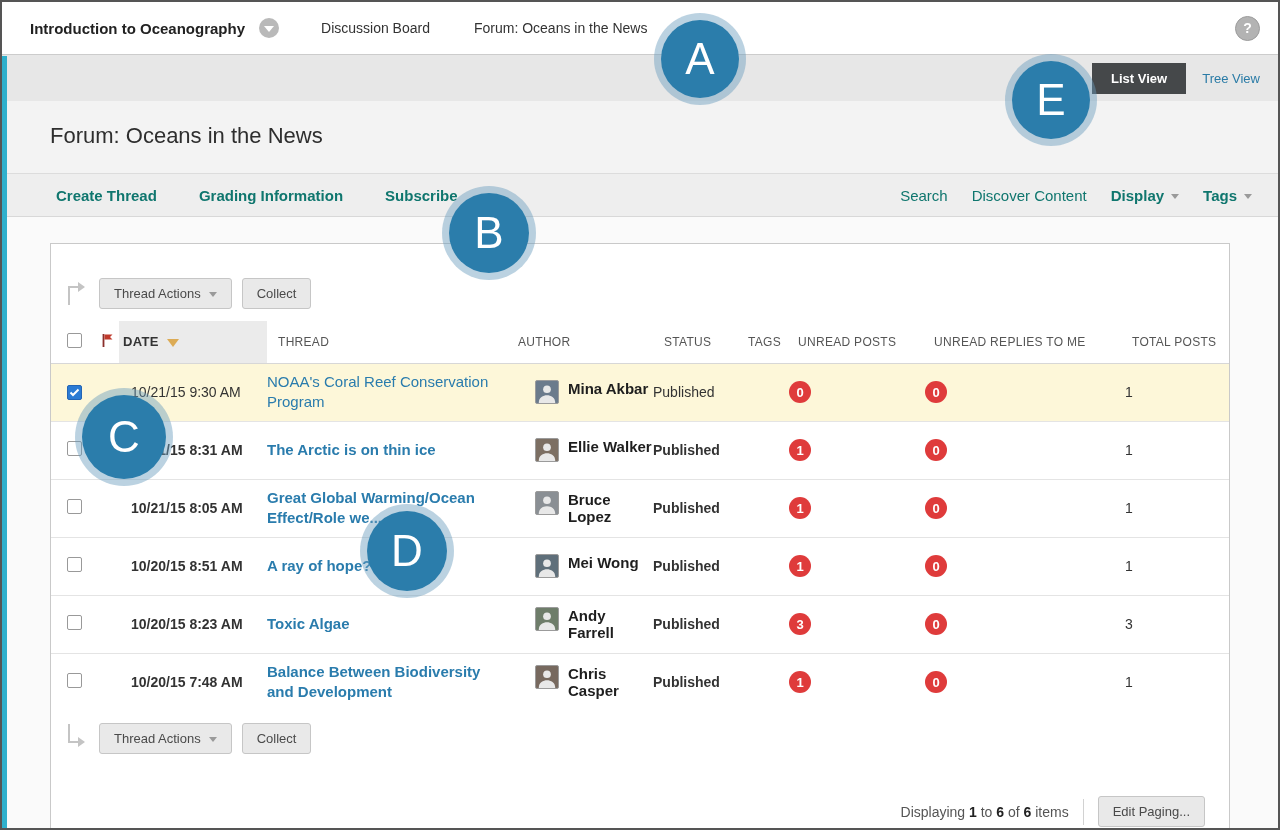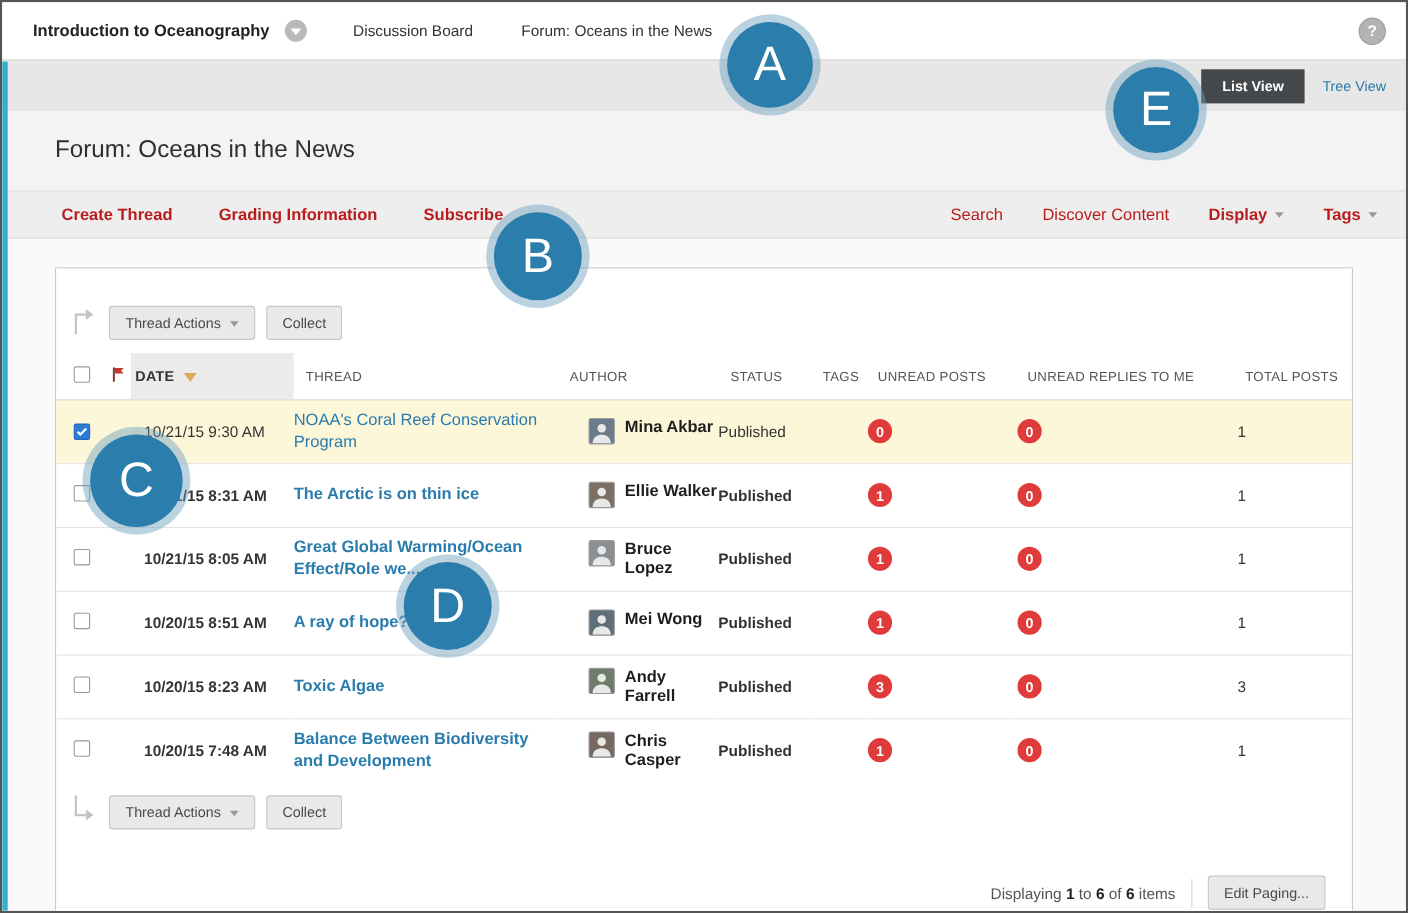--- a/index.html
+++ b/index.html
@@ -25,22 +25,22 @@
   .list-view-btn { background:#45484a; color:#fff; font-size:13px; font-weight:bold; padding:8px 19px; border:none; cursor:pointer; }
   .tree-view-link { color:#2a7ba6; font-size:13px; margin-left:16px; text-decoration:none; cursor:pointer; }
 
   
   .title-area { background:#f3f3f3; padding:22px 0 24px 48px; }
   .page-title { font-size:22px; font-weight:normal; color:#2e2e2e; }
 
   
   .action-bar { height:44px; background:#eeeeee; border-top:1px solid #dcdcdc; border-bottom:1px solid #d8d8d8; display:flex; align-items:center; padding:0 26px 0 54px; }
   .action-left { display:flex; gap:42px; }
-  .action-right { margin-left:auto; display:flex; gap:36px; align-items:flex-start; }
-  .action-item { font-size:15px; color:#b91c1c; cursor:pointer; }
+  .action-right { margin-left:auto; display:flex; gap:24px; align-items:flex-start; }
+  .action-item { font-size:15px; color:#0f766e; cursor:pointer; }
   .action-item.strong { font-weight:bold; }
   .chev-small { display:inline-block; border-left:4px solid transparent; border-right:4px solid transparent; border-top:5px solid #9a9a9a; margin-left:7px; vertical-align:middle; }
 
   
   .content { padding:26px 48px 0 48px; background:#fafafa; height:618px; }
   .card { background:#fff; border:1px solid #c9c9c9; height:100%; overflow:hidden; }
   .card-toolbar { display:flex; align-items:center; gap:10px; }
   .card-toolbar.top { padding:34px 0 12px 14px; }
   .card-toolbar.bottom { padding:12px 0 16px 14px; }
   .sel-arrow { flex:0 0 auto; margin-right:2px; }

